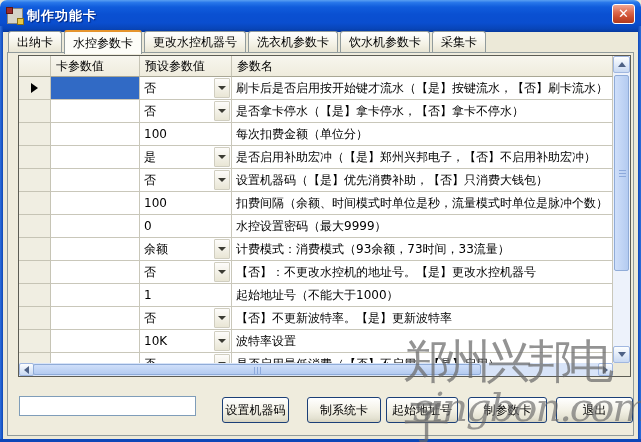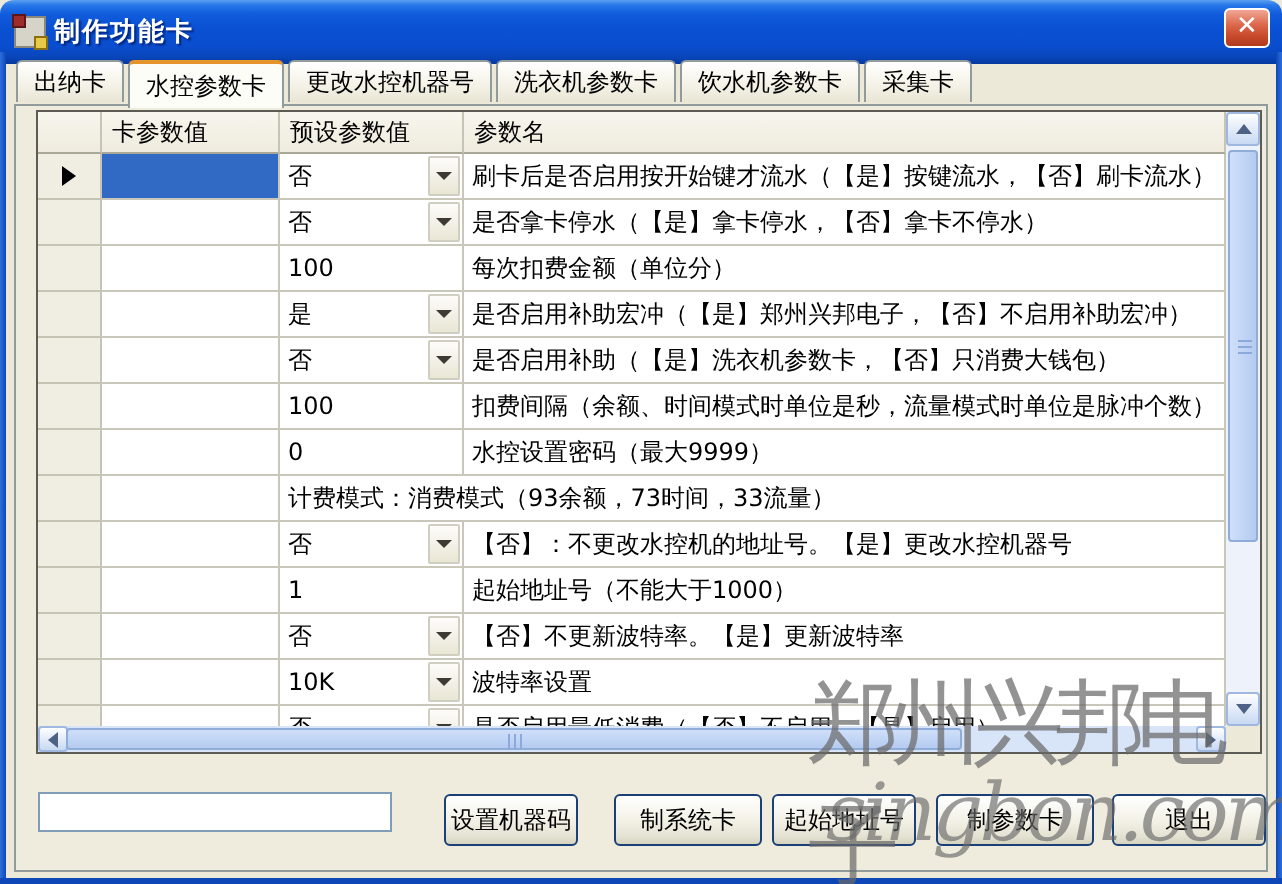--- a/index.html
+++ b/index.html
@@ -26,21 +26,21 @@
 
   .close-btn {
     position:absolute; right:6px; top:4px; width:23px; height:20px;
     border:1px solid #ffffff; border-radius:3px;
     background:linear-gradient(180deg,#f0a795 0%,#dd6a4e 40%,#c94b2d 70%,#b03a1e 100%);
     color:#ffffff; font-size:13px; font-weight:bold; text-align:center; line-height:18px;
     cursor:pointer;
   }
 
   
-  .tabs { position:absolute; left:8px; top:30px; display:flex; align-items:flex-start; height:22px; z-index:3; }
+  .tabs { position:absolute; left:8px; top:30px; display:flex; align-items:center; height:22px; z-index:3; }
   .tab {
     height:21px; line-height:20px; padding:0 8px; margin-right:2px;
     font-size:12px; color:#000;
     background:linear-gradient(180deg,#ffffff 0%,#f4f2e6 60%,#e8e5d4 100%);
     border:1px solid #919b9c; border-bottom:none; border-radius:3px 3px 0 0;
     cursor:pointer; white-space:nowrap;
   }
   .tab.selected {
     height:24px; line-height:23px; margin-bottom:-1px;
     background:#fdfdf8; border-top:2px solid #e5942c; font-weight:normal;
@@ -207,37 +207,40 @@
                 <div class="combo-arrow"></div>
               </div></div>
             <div class="cell data-cell c3">是否启用补助宏冲（【是】郑州兴邦电子，【否】不启用补助宏冲）</div>
           </div>
           <div class="gridrow data-row">
             <div class="rowhdr"></div>
             <div class="cell data-cell c1"></div>
             <div class="cell data-cell c2">否<div class="combo-btn">
                 <div class="combo-arrow"></div>
               </div></div>
-            <div class="cell data-cell c3">是否启用补助（【是】洗衣机参数卡，【否】只消费大钱包）</div>
+            <div class="cell data-cell c3">设置机器码（【是】优先消费补助，【否】只消费大钱包）</div>
           </div>
           <div class="gridrow data-row">
             <div class="rowhdr"></div>
             <div class="cell data-cell c1"></div>
             <div class="cell data-cell c2">100</div>
             <div class="cell data-cell c3">扣费间隔（余额、时间模式时单位是秒，流量模式时单位是脉冲个数）</div>
           </div>
           <div class="gridrow data-row">
             <div class="rowhdr"></div>
             <div class="cell data-cell c1"></div>
             <div class="cell data-cell c2">0</div>
             <div class="cell data-cell c3">水控设置密码（最大9999）</div>
           </div>
           <div class="gridrow data-row">
             <div class="rowhdr"></div>
             <div class="cell data-cell c1"></div>
+            <div class="cell data-cell c2">余额<div class="combo-btn">
+                <div class="combo-arrow"></div>
+              </div></div>
             <div class="cell data-cell c3">计费模式：消费模式（93余额，73时间，33流量）</div>
           </div>
           <div class="gridrow data-row">
             <div class="rowhdr"></div>
             <div class="cell data-cell c1"></div>
             <div class="cell data-cell c2">否<div class="combo-btn">
                 <div class="combo-arrow"></div>
               </div></div>
             <div class="cell data-cell c3">【否】：不更改水控机的地址号。【是】更改水控机器号</div>
           </div>

